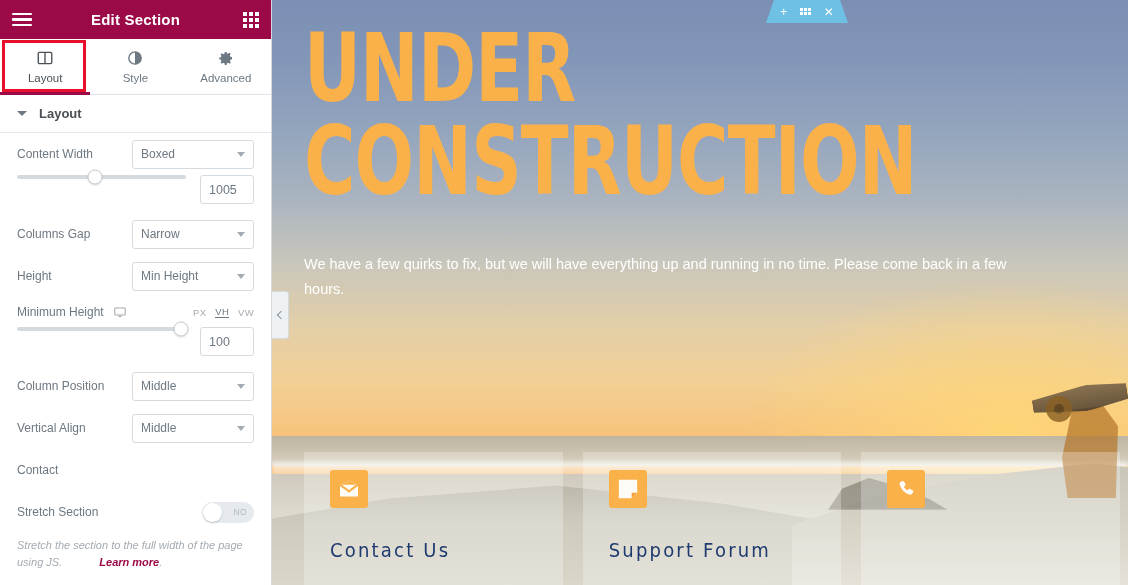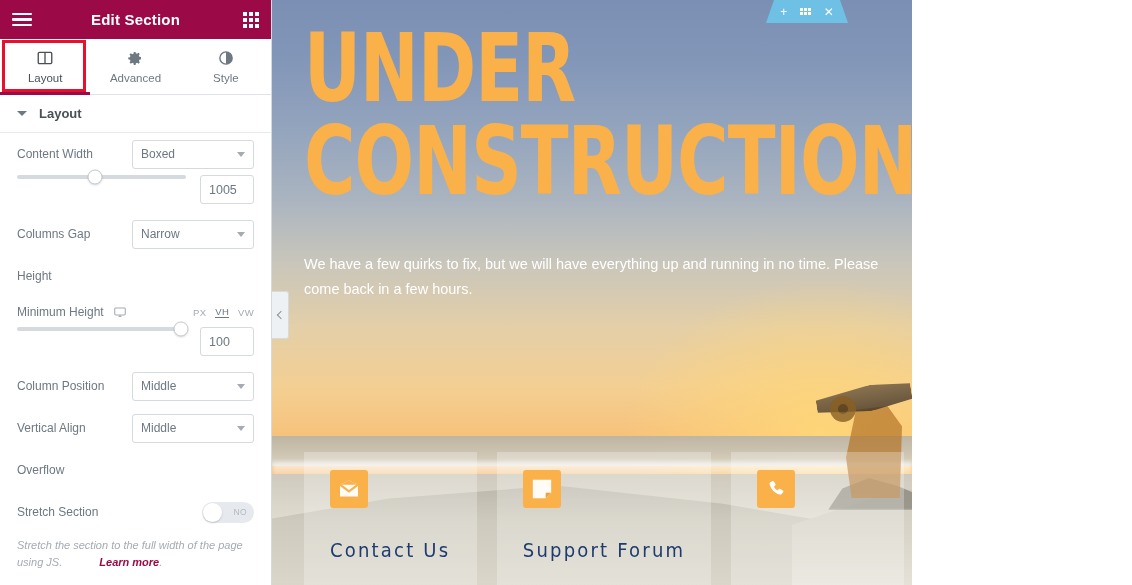--- a/index.html
+++ b/index.html
@@ -2,21 +2,21 @@
 <html><head>
 <meta charset="utf-8">
 <style>
   * { box-sizing: border-box; margin: 0; padding: 0; }
   html, body {
     width: 1132px; height: 585px;
     overflow: hidden;
     font-family: "Liberation Sans", sans-serif;
     background: #fff;
   }
-  .app { position: relative; width: 912px; height: 585px; display: flex; }
+  .app { position: relative; width: 1128px; height: 585px; display: flex; }
 
   
   .panel {
     width: 272px; height: 585px;
     background: #fff;
     border-right: 1px solid #d5dadf;
     display: flex; flex-direction: column;
     position: relative; z-index: 5;
   }
 
@@ -285,32 +285,32 @@
     <div class="tabs">
       <div class="tab active">
         <svg class="ico" viewBox="0 0 24 24">
           <rect x="3" y="4.5" width="18" height="15" rx="1.5" fill="none" stroke="#495157" stroke-width="1.8"></rect>
           <line x1="12" y1="4.5" x2="12" y2="19.5" stroke="#495157" stroke-width="1.8"></line>
         </svg>
         <span class="tab-label">Layout</span>
       </div>
       <div class="tab">
         <svg class="ico" viewBox="0 0 24 24">
+          <circle cx="12" cy="12" r="8.2" fill="none" stroke="#6d7882" stroke-width="1.9"></circle>
+          <path d="M12 3.8 A8.2 8.2 0 0 1 12 20.2 Z" fill="#6d7882"></path>
+        </svg>
+        <span class="tab-label">Style</span>
+      </div>
+      <div class="tab">
+        <svg class="ico" viewBox="0 0 24 24">
           <path fill="#6d7882" d="M12 8.3a3.7 3.7 0 100 7.4 3.7 3.7 0 000-7.4zm0 5.6a1.9 1.9 0 110-3.8 1.9 1.9 0 010 3.8z"></path>
           <path fill="#6d7882" d="M20 13.2v-2.4l-2.3-.4a6 6 0 00-.7-1.7l1.3-1.9-1.7-1.7-1.9 1.3a6 6 0 00-1.7-.7L12.8 4h-2.4l-.4 2.3a6 6 0 00-1.7.7L6.4 5.7 4.7 7.4 6 9.3a6 6 0 00-.7 1.7L3 11.4v2.4l2.3.4c.16.6.4 1.17.7 1.7l-1.3 1.9 1.7 1.7 1.9-1.3c.53.3 1.1.54 1.7.7l.4 2.3h2.4l.4-2.3c.6-.16 1.17-.4 1.7-.7l1.9 1.3 1.7-1.7-1.3-1.9c.3-.53.54-1.1.7-1.7l2.3-.4z"></path>
         </svg>
         <span class="tab-label">Advanced</span>
       </div>
-      <div class="tab">
-        <svg class="ico" viewBox="0 0 24 24">
-          <circle cx="12" cy="12" r="8.2" fill="none" stroke="#6d7882" stroke-width="1.9"></circle>
-          <path d="M12 3.8 A8.2 8.2 0 0 1 12 20.2 Z" fill="#6d7882"></path>
-        </svg>
-        <span class="tab-label">Style</span>
-      </div>
     </div>
     <div class="tab-hl"></div>
 
     <div class="section-head">
       <span class="caret-down"></span>
       <span class="st">Layout</span>
     </div>
 
     <div class="panel-body">
 
@@ -334,20 +334,24 @@
       <div class="row">
         <span class="lbl">Columns Gap</span>
         <div class="select">
           <span>Narrow</span>
           <span class="caret-sm"></span>
         </div>
       </div>
 
       <div class="row">
         <span class="lbl">Height</span>
+        <div class="select">
+          <span>Min Height</span>
+          <span class="caret-sm"></span>
+        </div>
       </div>
 
       <div class="row" style="min-height:30px">
         <span class="lbl" style="flex:none">Minimum Height</span>
         <svg style="width:14px;height:14px;margin-left:9px" viewBox="0 0 24 24">
           <rect x="3" y="5" width="18" height="12" rx="1.5" fill="none" stroke="#a4abb2" stroke-width="1.8"></rect>
           <line x1="9.5" y1="19.6" x2="14.5" y2="19.6" stroke="#a4abb2" stroke-width="1.8"></line>
           <line x1="12" y1="17" x2="12" y2="19.6" stroke="#a4abb2" stroke-width="1.8"></line>
         </svg>
         <span style="flex:1"></span>
@@ -377,21 +381,21 @@
 
       <div class="row">
         <span class="lbl">Vertical Align</span>
         <div class="select">
           <span>Middle</span>
           <span class="caret-sm"></span>
         </div>
       </div>
 
       <div class="row">
-        <span class="lbl">Overflow</span>
+        <span class="lbl">Contact</span>
       </div>
 
       <div class="row">
         <span class="lbl">Stretch Section</span>
         <div class="toggle">
           <span class="tknob"></span>
           <span class="tlabel">NO</span>
         </div>
       </div>
 

